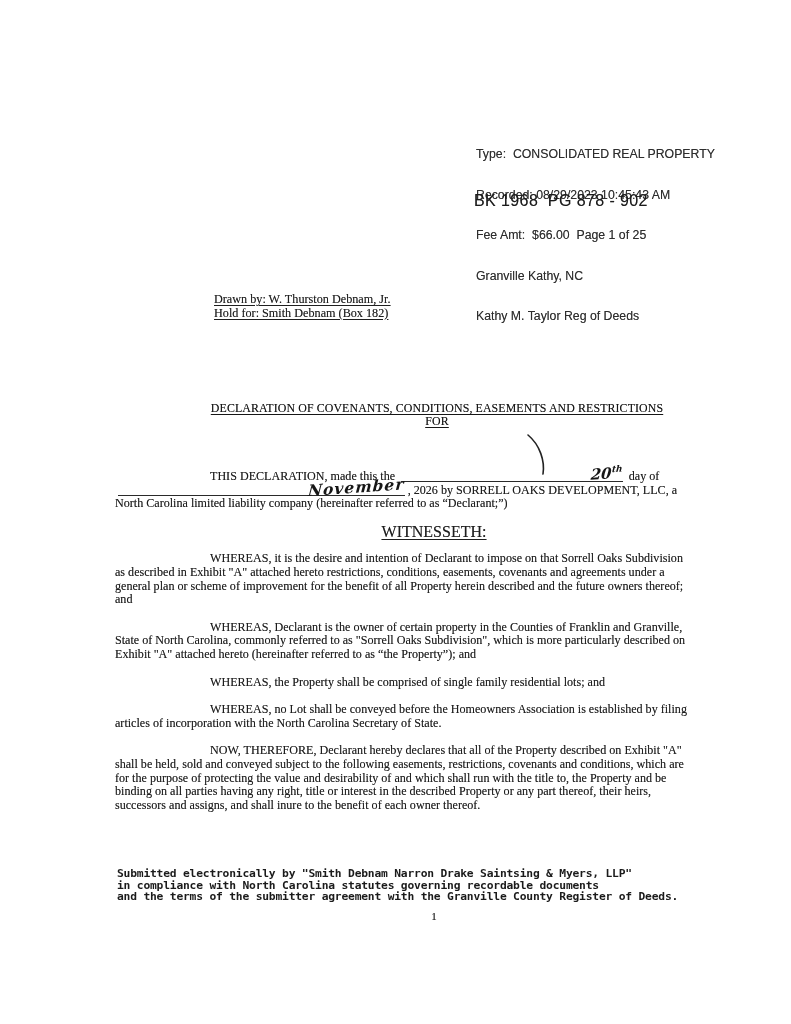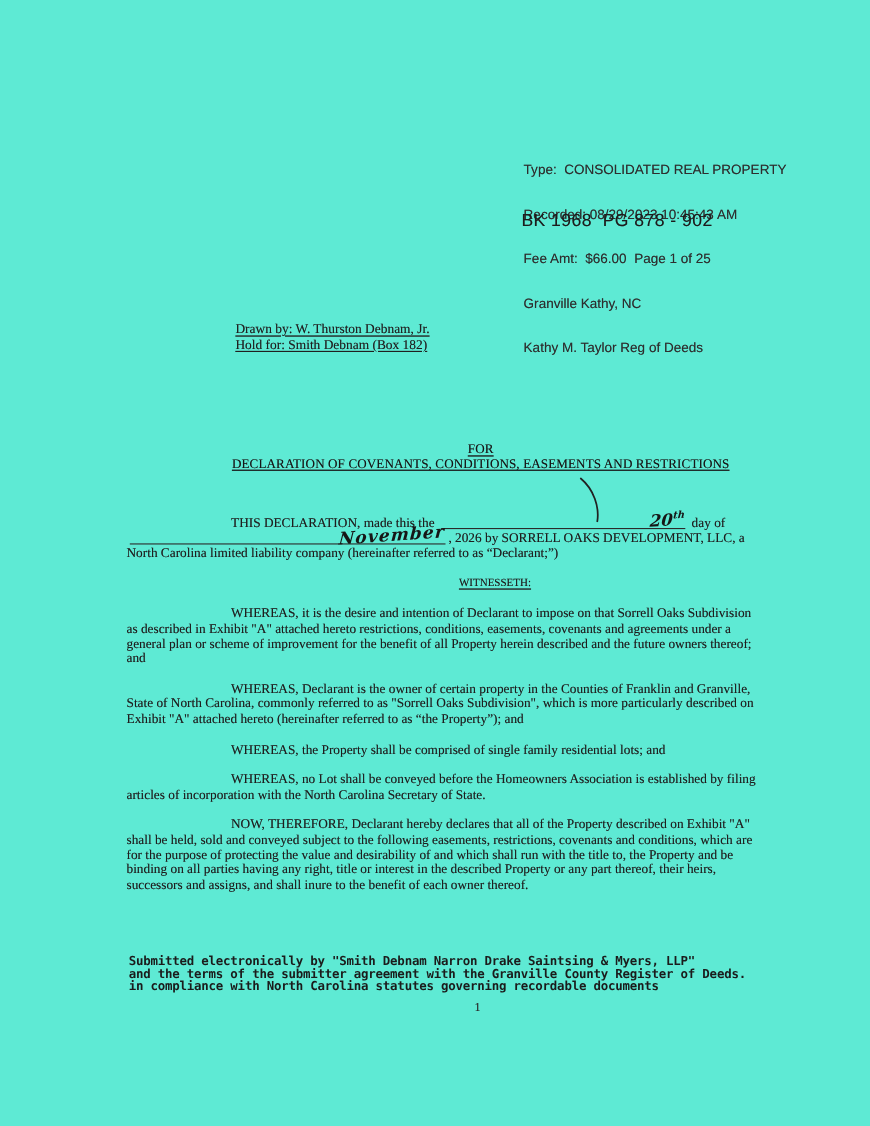--- a/index.html
+++ b/index.html
@@ -1,21 +1,21 @@
 <!DOCTYPE html>
 <html><head>
 <meta charset="utf-8">
 <style>
   * { margin:0; padding:0; box-sizing:border-box; }
   html,body { background:#e9e9e9; }
   .page {
     position:relative;
     width:791px; height:1024px;
     margin:0 auto;
-    background:#5eead4;
+    background:#ffffff;
     font-family:"Liberation Serif", serif;
     color:#1f1f1f;
     overflow:hidden;
     text-shadow:0 0 0.4px rgba(45,45,45,.55);
   }
   
   .stamp {
     position:absolute; left:476px; top:121px;
     font-family:"Liberation Sans", sans-serif;
     font-size:12.3px; line-height:13.5px;
@@ -41,22 +41,22 @@
   }
   .title-block div { text-decoration:underline; text-underline-offset:2px; }
   
   .body-block {
     position:absolute; left:115px; top:466px; width:578px;
     font-size:12.1px; line-height:13.6px; color:#1e1e1e;
   }
   .para { margin:0 0 14px 0; text-indent:95px; }
   .witnesseth {
     margin:0 0 14px 0; text-align:center;
-    position:relative; left:46px;
-    font-weight:normal; font-size:10px;
+    position:relative; left:30px;
+    font-weight:normal; font-size:16px;
   }
   .witnesseth span { text-decoration:underline; text-underline-offset:2px; }
   
   .hw-slot {
     display:inline-block;
     border-bottom:1.2px solid #2a2a2a;
     text-align:center; margin:0 3px;
     line-height:10px;
   }
   .slot-day   { min-width:36px; }
@@ -100,22 +100,22 @@
     <div>Kathy M. Taylor Reg of Deeds</div>
   </div>
   <div class="bk-line">BK 1968  PG 878 - 902</div>
 
   <div class="preparer">
     <div>Drawn by: W. Thurston Debnam, Jr.</div>
     <div>Hold for: Smith Debnam (Box 182)</div>
   </div>
 
   <div class="title-block">
+    <div>DECLARATION OF COVENANTS, CONDITIONS, EASEMENTS AND RESTRICTIONS</div>
     <div>FOR</div>
-    <div>DECLARATION OF COVENANTS, CONDITIONS, EASEMENTS AND RESTRICTIONS</div>
   </div>
 
   <svg class="ascender-stroke" width="30" height="44" viewBox="0 0 30 44">
     <path d="M24,43 C26,30 21,14 9,4" stroke="#222" stroke-width="1.6" fill="none" stroke-linecap="round"></path>
   </svg>
 
   <div class="body-block">
 
     <p class="para"><span>THIS DECLARATION, made this the</span>
       <span class="hw-slot slot-day"><span class="hw hw-day"><span>20</span><sup>th</sup></span></span>
@@ -126,19 +126,19 @@
 
     <p class="para">WHEREAS, it is the desire and intention of Declarant to impose on that Sorrell Oaks Subdivision as described in Exhibit "A" attached hereto restrictions, conditions, easements, covenants and agreements under a general plan or scheme of improvement for the benefit of all Property herein described and the future owners thereof; and</p>
     <p class="para">WHEREAS, Declarant is the owner of certain property in the Counties of Franklin and Granville, State of North Carolina, commonly referred to as "Sorrell Oaks Subdivision", which is more particularly described on Exhibit "A" attached hereto (hereinafter referred to as “the Property”); and</p>
     <p class="para">WHEREAS, the Property shall be comprised of single family residential lots; and</p>
     <p class="para">WHEREAS, no Lot shall be conveyed before the Homeowners Association is established by filing articles of incorporation with the North Carolina Secretary of State.</p>
     <p class="para">NOW, THEREFORE, Declarant hereby declares that all of the Property described on Exhibit "A" shall be held, sold and conveyed subject to the following easements, restrictions, covenants and conditions, which are for the purpose of protecting the value and desirability of and which shall run with the title to, the Property and be binding on all parties having any right, title or interest in the described Property or any part thereof, their heirs, successors and assigns, and shall inure to the benefit of each owner thereof.</p>
   </div>
 
   <div class="footer">
     <div>Submitted electronically by "Smith Debnam Narron Drake Saintsing &amp; Myers, LLP"</div>
+    <div>in compliance with North Carolina statutes governing recordable documents</div>
     <div>and the terms of the submitter agreement with the Granville County Register of Deeds.</div>
-    <div>in compliance with North Carolina statutes governing recordable documents</div>
   </div>
 
   <div class="page-number">1</div>
 
 </div>
 
 </body></html>

